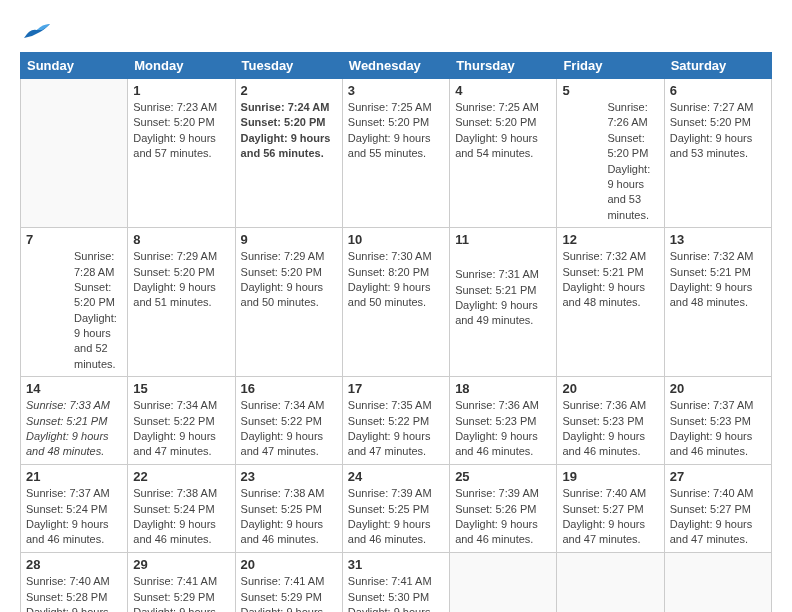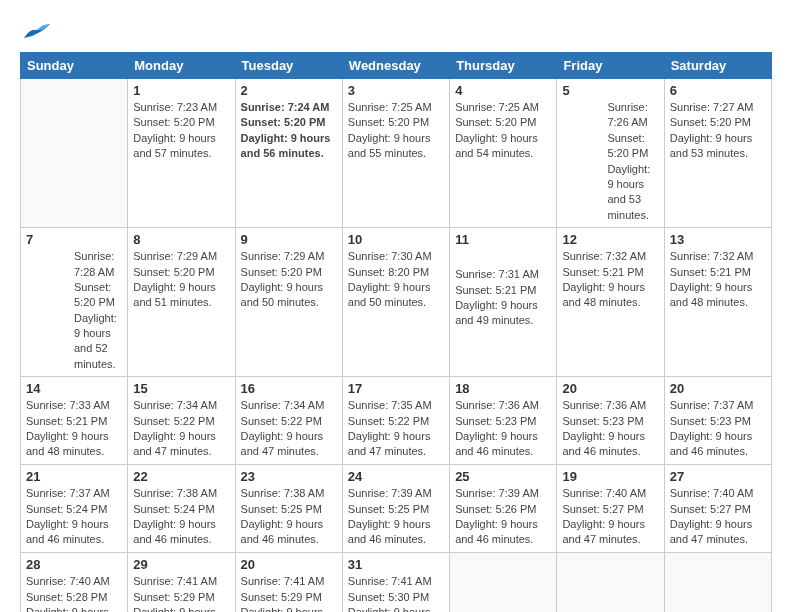--- a/index.html
+++ b/index.html
@@ -222,21 +222,21 @@
             <div class="day-number">13</div>
             <div class="day-info" style="white-space: pre-line;">Sunrise: 7:32 AM
 Sunset: 5:21 PM
 Daylight: 9 hours
 and 48 minutes.</div>
           </td>
         </tr>
         <tr>
           <td>
             <div class="day-number">14</div>
-            <div class="day-info" style="white-space: pre-line;">Sunrise: 7:33 AM
+            <div class="day-info" style="white-space: pre-line; font-style: italic;">Sunrise: 7:33 AM
 Sunset: 5:21 PM
 Daylight: 9 hours
 and 48 minutes.</div>
           </td>
           <td>
             <div class="day-number">15</div>
             <div class="day-info" style="white-space: pre-line;">Sunrise: 7:34 AM
 Sunset: 5:22 PM
 Daylight: 9 hours
 and 47 minutes.</div>

